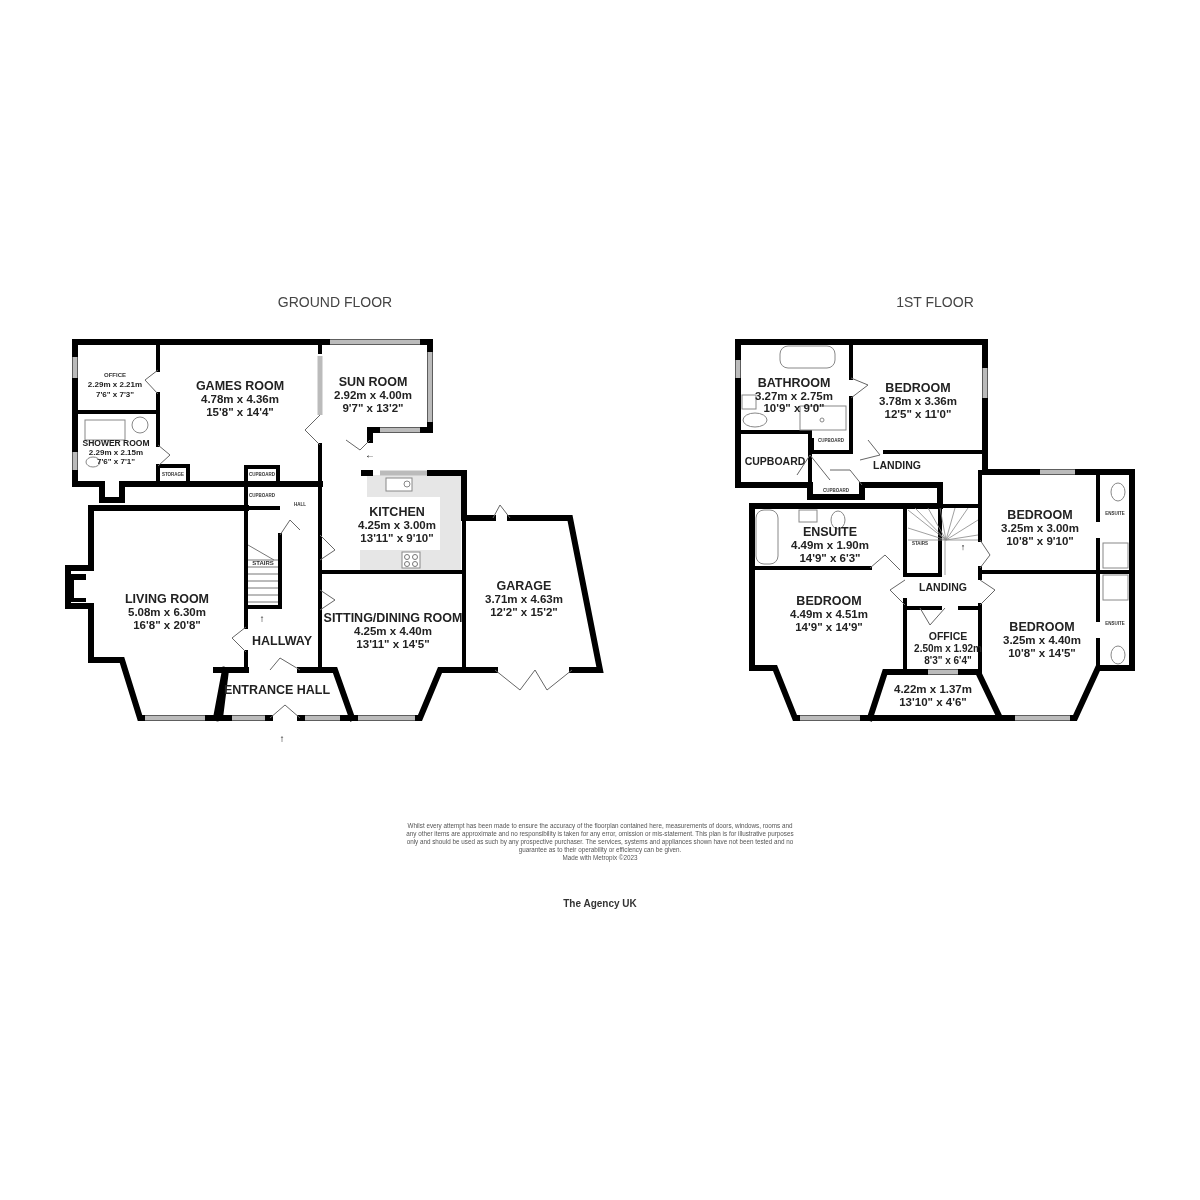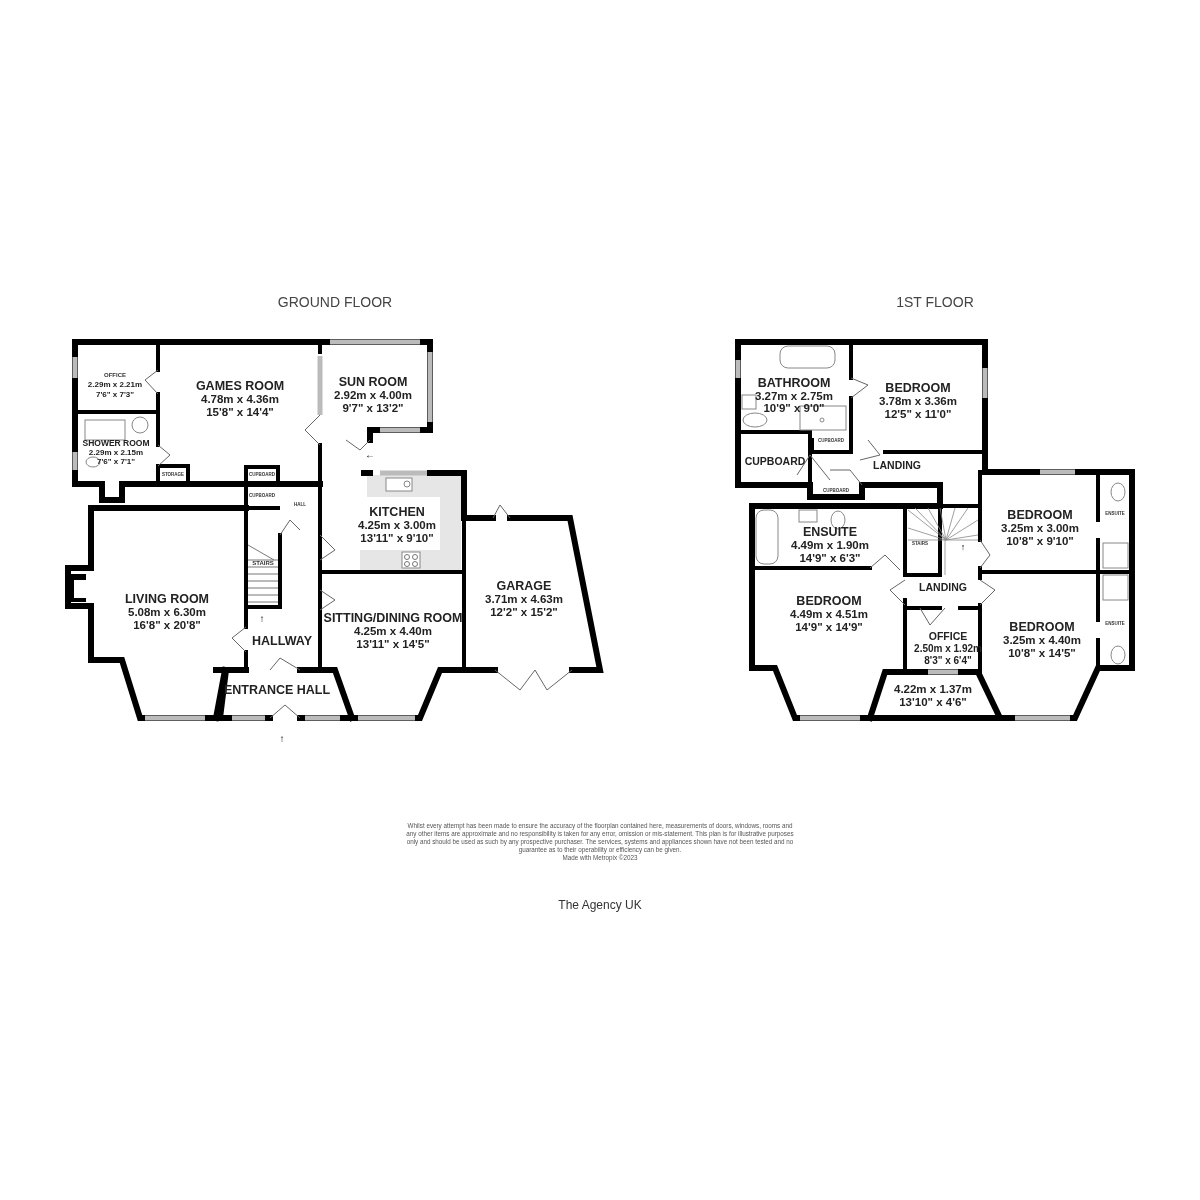--- a/index.html
+++ b/index.html
@@ -11,21 +11,21 @@
   .door { fill:none; stroke:#666; stroke-width:1; }
   .fix { fill:#fff; stroke:#888; stroke-width:1; }
   .kit { fill:#e6e6e6; stroke:none; }
   .lbl { font-family:"Liberation Sans", sans-serif; font-weight:bold; fill:#222; text-anchor:middle; }
   .name { font-size:12.5px; }
   .dim { font-size:11.5px; }
   .tiny { font-size:4.5px; font-weight:bold; fill:#333; }
   .small { font-size:6px; font-weight:bold; fill:#333; }
   .title { font-size:14px; font-weight:normal; fill:#444; text-anchor:middle; }
   .disc { position:absolute; left:405px; top:822px; width:390px; font-size:6.3px; line-height:8px; color:#555; text-align:center; }
-  .credit { position:absolute; left:0; width:1200px; top:898px; text-align:center; font-size:12px; color:#333; }
+  .credit { position:absolute; left:0; width:1200px; top:898px; text-align:center; font-size:10px; color:#333;font-weight:bold; }
 </style>
 </head>
 <body>
 
 <svg width="1200" height="1200" viewBox="0 0 1200 1200">
 
   <g>
     <text class="title" x="335" y="307">GROUND FLOOR</text>
 
     <rect class="kit" x="367" y="475" width="94" height="22"></rect>

